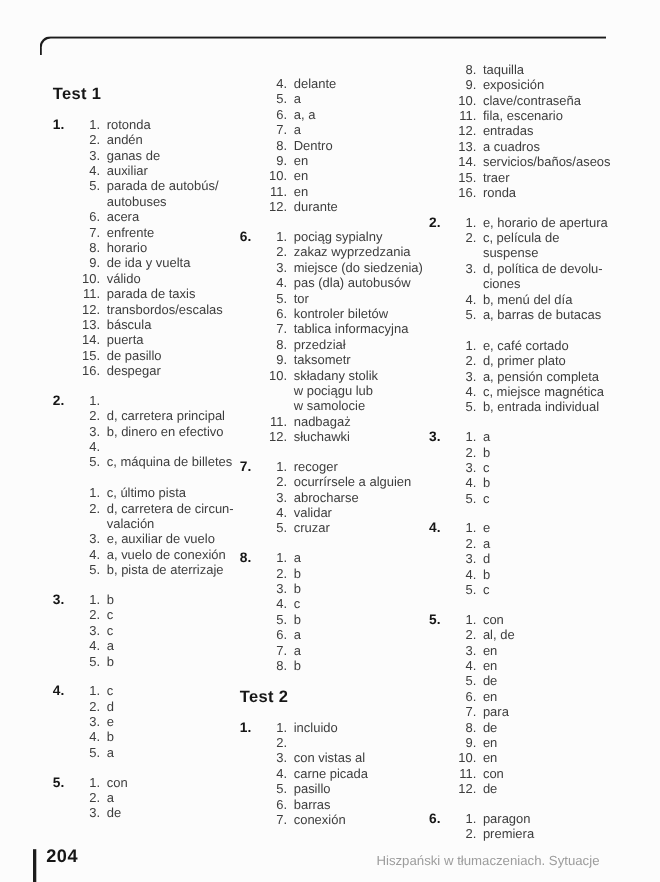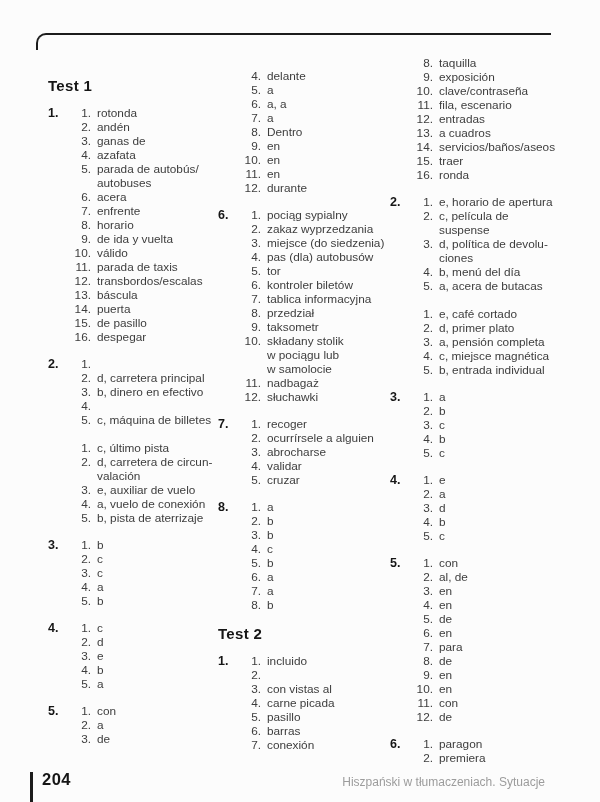--- a/index.html
+++ b/index.html
@@ -114,21 +114,21 @@
               <div class="item">
                 <span class="item-n">2.</span>
                 <span class="item-text">andén</span>
               </div>
               <div class="item">
                 <span class="item-n">3.</span>
                 <span class="item-text">ganas de</span>
               </div>
               <div class="item">
                 <span class="item-n">4.</span>
-                <span class="item-text">azafata</span>
+                <span class="item-text">auxiliar</span>
               </div>
               <div class="item">
                 <span class="item-n">5.</span>
                 <span class="item-text">parada de autobús/
 autobuses</span>
               </div>
               <div class="item">
                 <span class="item-n">6.</span>
                 <span class="item-text">acera</span>
               </div>
@@ -560,21 +560,21 @@
                 <span class="item-n">3.</span>
                 <span class="item-text">d, política de devolu-
 ciones</span>
               </div>
               <div class="item">
                 <span class="item-n">4.</span>
                 <span class="item-text">b, menú del día</span>
               </div>
               <div class="item">
                 <span class="item-n">5.</span>
-                <span class="item-text">a, acera de butacas</span>
+                <span class="item-text">a, barras de butacas</span>
               </div>
             </div>
             <div class="group">
               <div class="item">
                 <span class="item-n">1.</span>
                 <span class="item-text">e, café cortado</span>
               </div>
               <div class="item">
                 <span class="item-n">2.</span>
                 <span class="item-text">d, primer plato</span>

